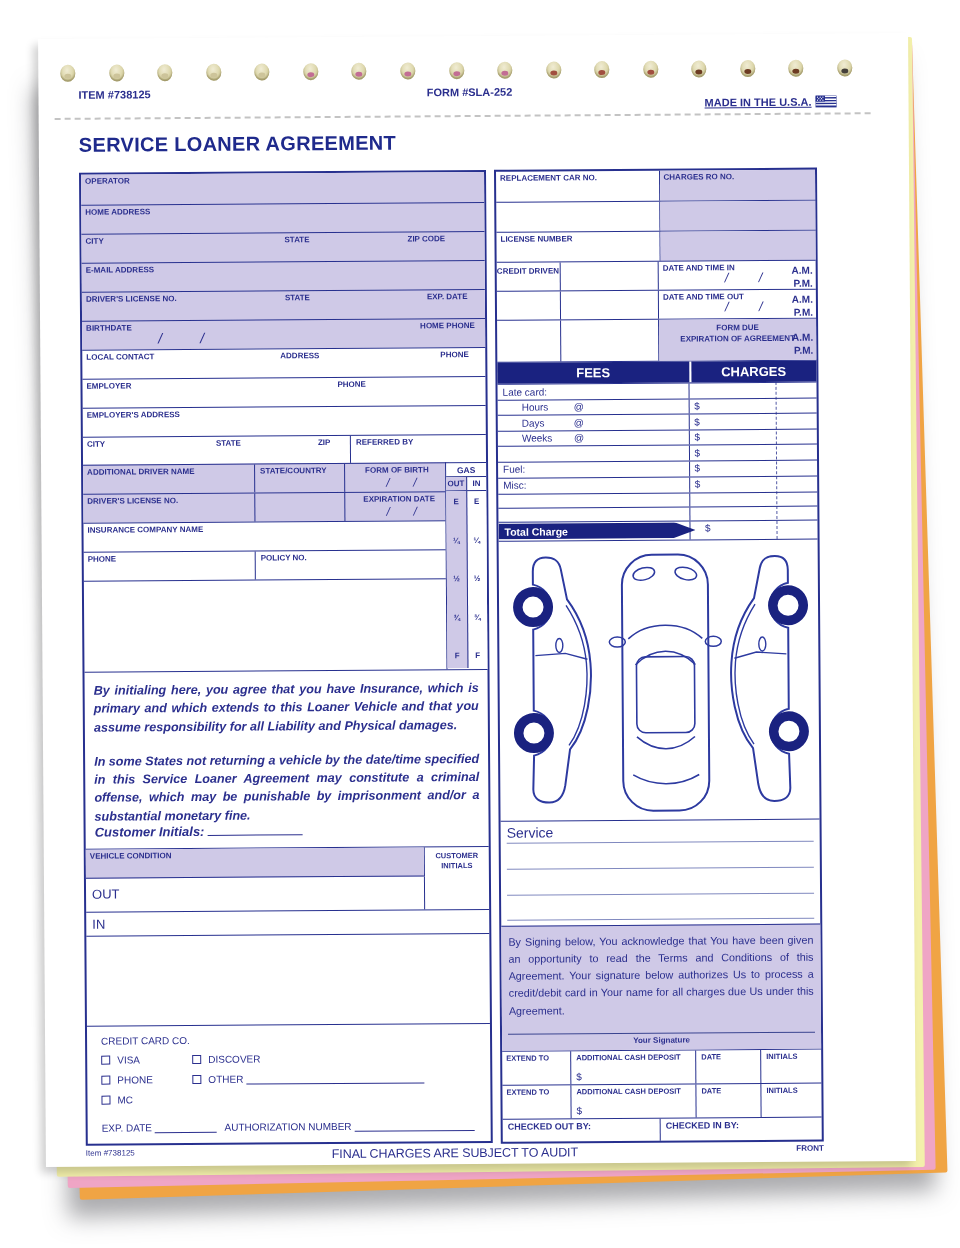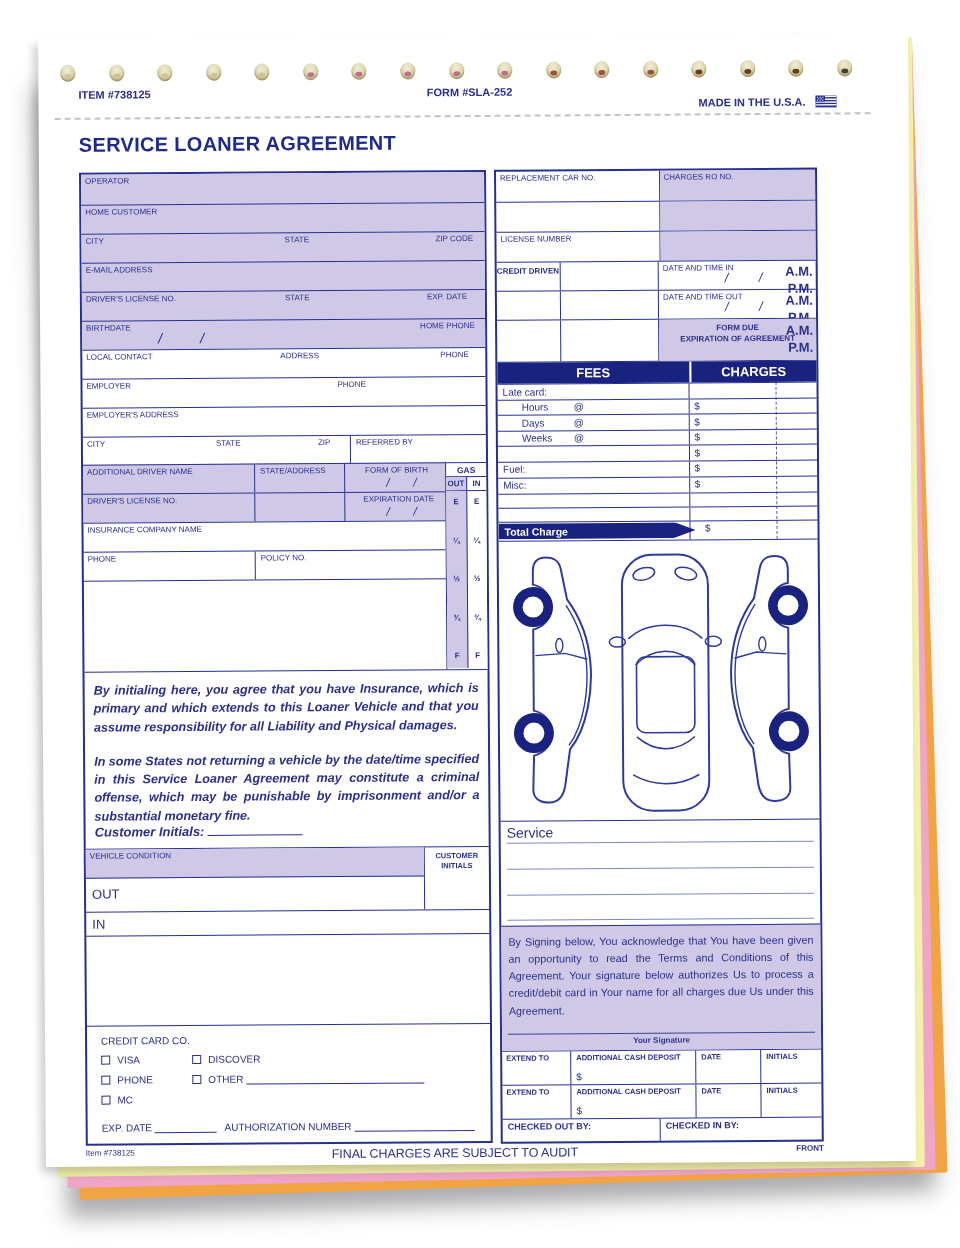--- a/index.html
+++ b/index.html
@@ -25,26 +25,26 @@
         box-shadow:inset 0 -2px 2px rgba(115,105,55,.55);}
   .hole::after{content:""; display:block; width:7px; height:5px; border-radius:50%; margin:9px auto 0; background:#cdc49a;}
   .hole:nth-child(n+6)::after{background:#c26d94;}
   .hole:nth-child(n+11)::after{background:#a14f3f;}
   .hole:nth-child(n+14)::after{background:#6c3b22;}
   .hole:nth-child(17)::after{background:#45403a;}
 
   
   .tophdr{position:absolute; left:40px; right:72px; top:50px; height:16px; font-size:11px; font-weight:bold; color:var(--ink);}
   .tophdr .c{position:absolute; left:50%; transform:translateX(-50%);margin-left:12px;}
-  .tophdr .r{position:absolute; right:0; display:flex; align-items:flex-start; gap:10px;}
+  .tophdr .r{position:absolute; right:0; display:flex; align-items:flex-start; gap:4px;text-decoration:underline;}
   .perf{position:absolute; left:16px; right:38px; top:79px; border-top:2px dashed #c3c3c3;}
   .title{position:absolute; left:40px; top:95px; font-size:20px; font-weight:bold; color:#1f2a8c; letter-spacing:.3px;}
 
   
-  .lb{position:absolute; top:2px; left:4px; font-size:8px; font-weight:normal; color:var(--ink); white-space:nowrap;}
+  .lb{position:absolute; top:2px; left:4px; font-size:8px; font-weight:bold; color:var(--ink); white-space:nowrap;}
   .slash{position:absolute; font-size:14px; font-style:italic; color:var(--ink); font-weight:400;}
   .lav{background:var(--lav);}
 
   
   .lcol{position:absolute; left:40px; top:134px; width:407px; border:2px solid var(--navy); background:#fff;}
   .lrow{position:relative; border-top:1.5px solid var(--navy);}
   .lrow:first-child{border-top:none;}
   .gascut{width:366px;}
   .cellline{position:absolute; top:0; bottom:0; border-left:1.5px solid var(--navy);}
 
@@ -77,21 +77,21 @@
 
   
   .rcol{position:absolute; left:455px; top:134px; width:323px; border:2px solid var(--navy); background:#fff;}
   .rrow{display:flex; border-top:1.5px solid var(--navy); position:relative;}
   .rrow:first-child{border-top:none;}
   .rrow .l{flex:0 0 163.5px; border-right:1.5px solid var(--navy); position:relative;}
   .rrow .r{flex:1; position:relative;}
   .rrow .c1{flex:0 0 63.5px; border-right:1.5px solid var(--navy); position:relative;}
   .rrow .c2{flex:0 0 98.5px; border-right:1.5px solid var(--navy);}
   .rrow .c3{flex:1; position:relative;}
-  .ampm{position:absolute; right:3px; top:3px; text-align:right; font-size:13px; font-weight:bold; color:var(--ink); line-height:1.3;}
+  .ampm{position:absolute; right:3px; top:3px; text-align:right; font-size:10px; font-weight:bold; color:var(--ink); line-height:1.3;}
   .ampm.b{top:auto; bottom:3px;}
   .ctr2{position:absolute; left:0; right:0; top:4px; text-align:center; font-size:8px; font-weight:bold; color:var(--ink); line-height:1.35;}
 
   .fhdr{display:flex; height:22px; border-top:1.5px solid var(--navy);}
   .fhdr .fh{flex:0 0 191.5px; background:var(--navy-dark); color:#fff; font-weight:bold; font-size:13px; text-align:center; line-height:22px;}
   .fhdr .ch{flex:1; background:var(--navy-dark); color:#fff; font-weight:bold; font-size:13px; text-align:center; line-height:22px; border-left:2.5px solid #fff;}
 
   .ftable{position:relative;}
   .dashline{position:absolute; top:0; bottom:0; left:278px; border-left:1.5px dashed var(--navy); opacity:.8;}
   .frow{display:flex; height:15.5px; border-top:1px solid var(--navy); position:relative; font-size:10px; color:var(--ink);}
@@ -186,26 +186,26 @@
     </div>
     <div class="perf"></div>
 
     <h1 class="title">SERVICE LOANER AGREEMENT</h1>
 
     <div class="lcol">
       <div class="lrow lav" style="height:30px">
         <span class="lb">OPERATOR</span>
       </div>
       <div class="lrow lav" style="height:29px">
-        <span class="lb">HOME CUSTOMER</span>
+        <span class="lb">HOME ADDRESS</span>
       </div>
       <div class="lrow lav" style="height:29px">
         <span class="lb">CITY</span>
         <span class="lb" style="left:203px">STATE</span>
-        <span class="lb" style="left:354px">ZIP CODE</span>
+        <span class="lb" style="left:326px">ZIP CODE</span>
       </div>
       <div class="lrow lav" style="height:29px">
         <span class="lb">E-MAIL ADDRESS</span>
       </div>
       <div class="lrow lav" style="height:29px">
         <span class="lb">DRIVER'S LICENSE NO.</span>
         <span class="lb" style="left:203px">STATE</span>
         <span class="lb" style="left:345px">EXP. DATE</span>
       </div>
       <div class="lrow lav" style="height:29px">
@@ -229,21 +229,21 @@
       <div class="lrow" style="height:28px">
         <span class="lb">CITY</span>
         <span class="lb" style="left:133px">STATE</span>
         <span class="lb" style="left:235px">ZIP</span>
         <div class="cellline" style="left:267px"></div>
         <span class="lb" style="left:273px">REFERRED BY</span>
       </div>
       <div class="lrow lav gascut" style="height:29px">
         <span class="lb">ADDITIONAL DRIVER NAME</span>
         <div class="cellline" style="left:171px"></div>
-        <span class="lb" style="left:177px">STATE/ADDRESS</span>
+        <span class="lb" style="left:177px">STATE/COUNTRY</span>
         <div class="cellline" style="left:261px"></div>
         <span class="lb" style="left:282px">FORM OF BIRTH</span>
         <span class="slash" style="left:303px;top:12px;font-size:12px">/</span>
         <span class="slash" style="left:330px;top:12px;font-size:12px">/</span>
       </div>
       <div class="lrow lav gascut" style="height:29px">
         <span class="lb">DRIVER'S LICENSE NO.</span>
         <div class="cellline" style="left:171px"></div>
         <div class="cellline" style="left:261px"></div>
         <span class="lb" style="left:280px">EXPIRATION DATE</span>

